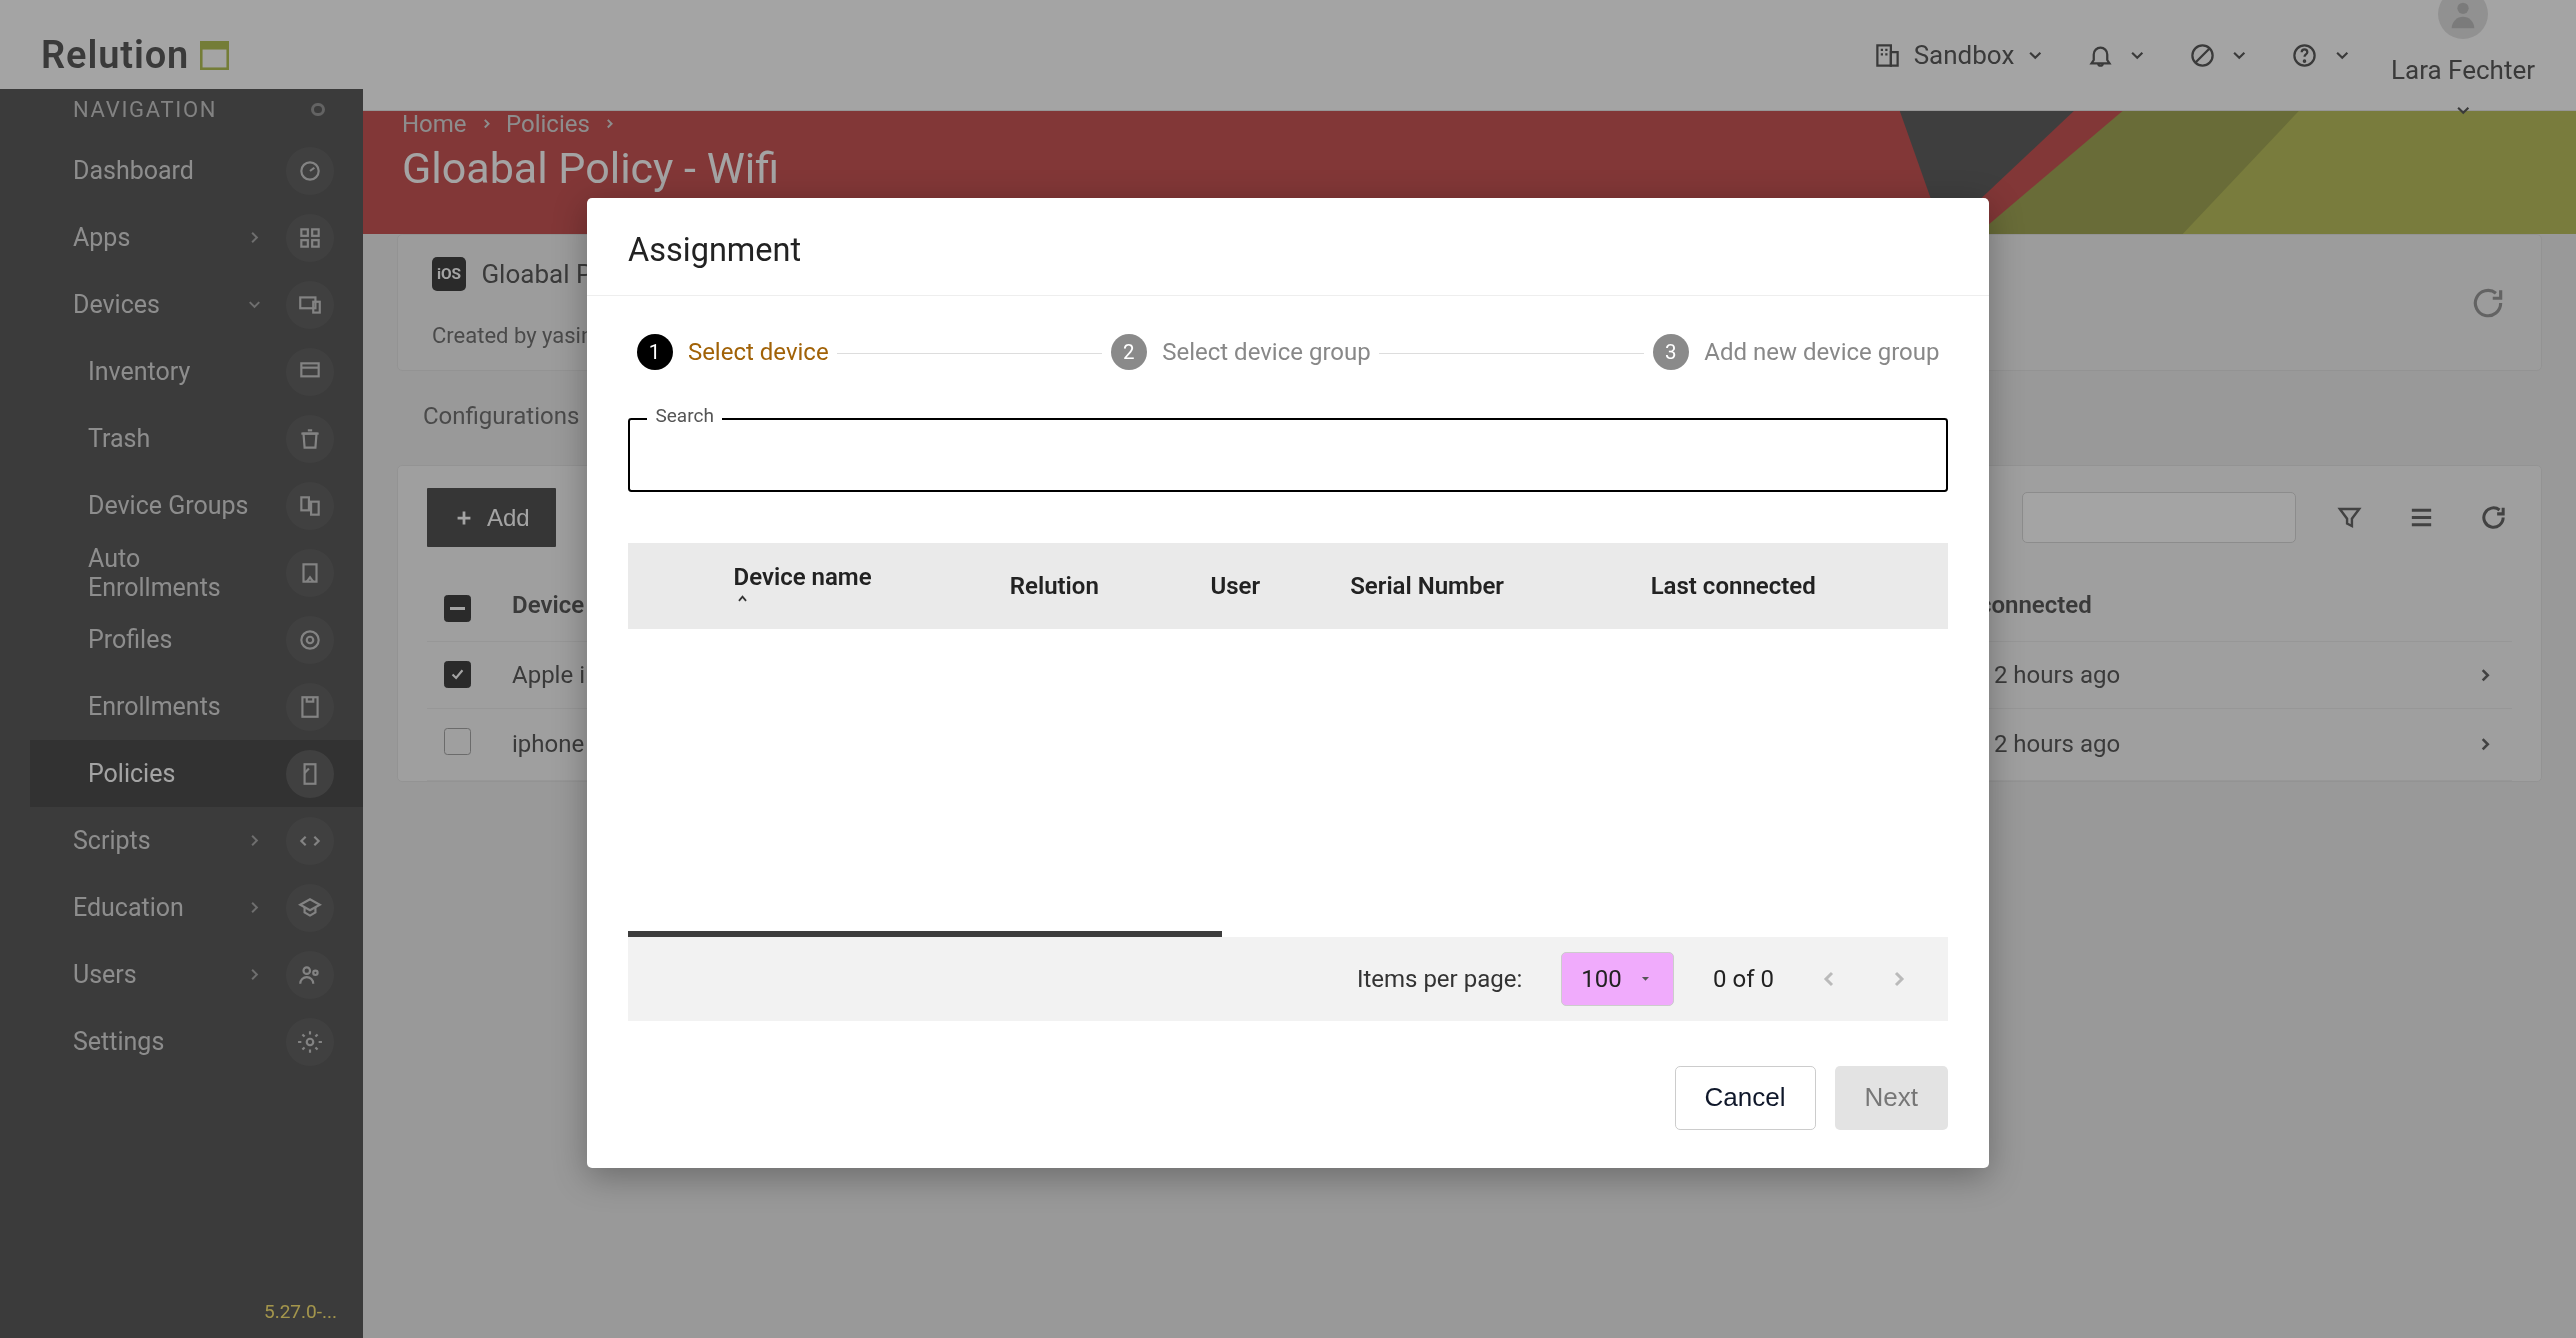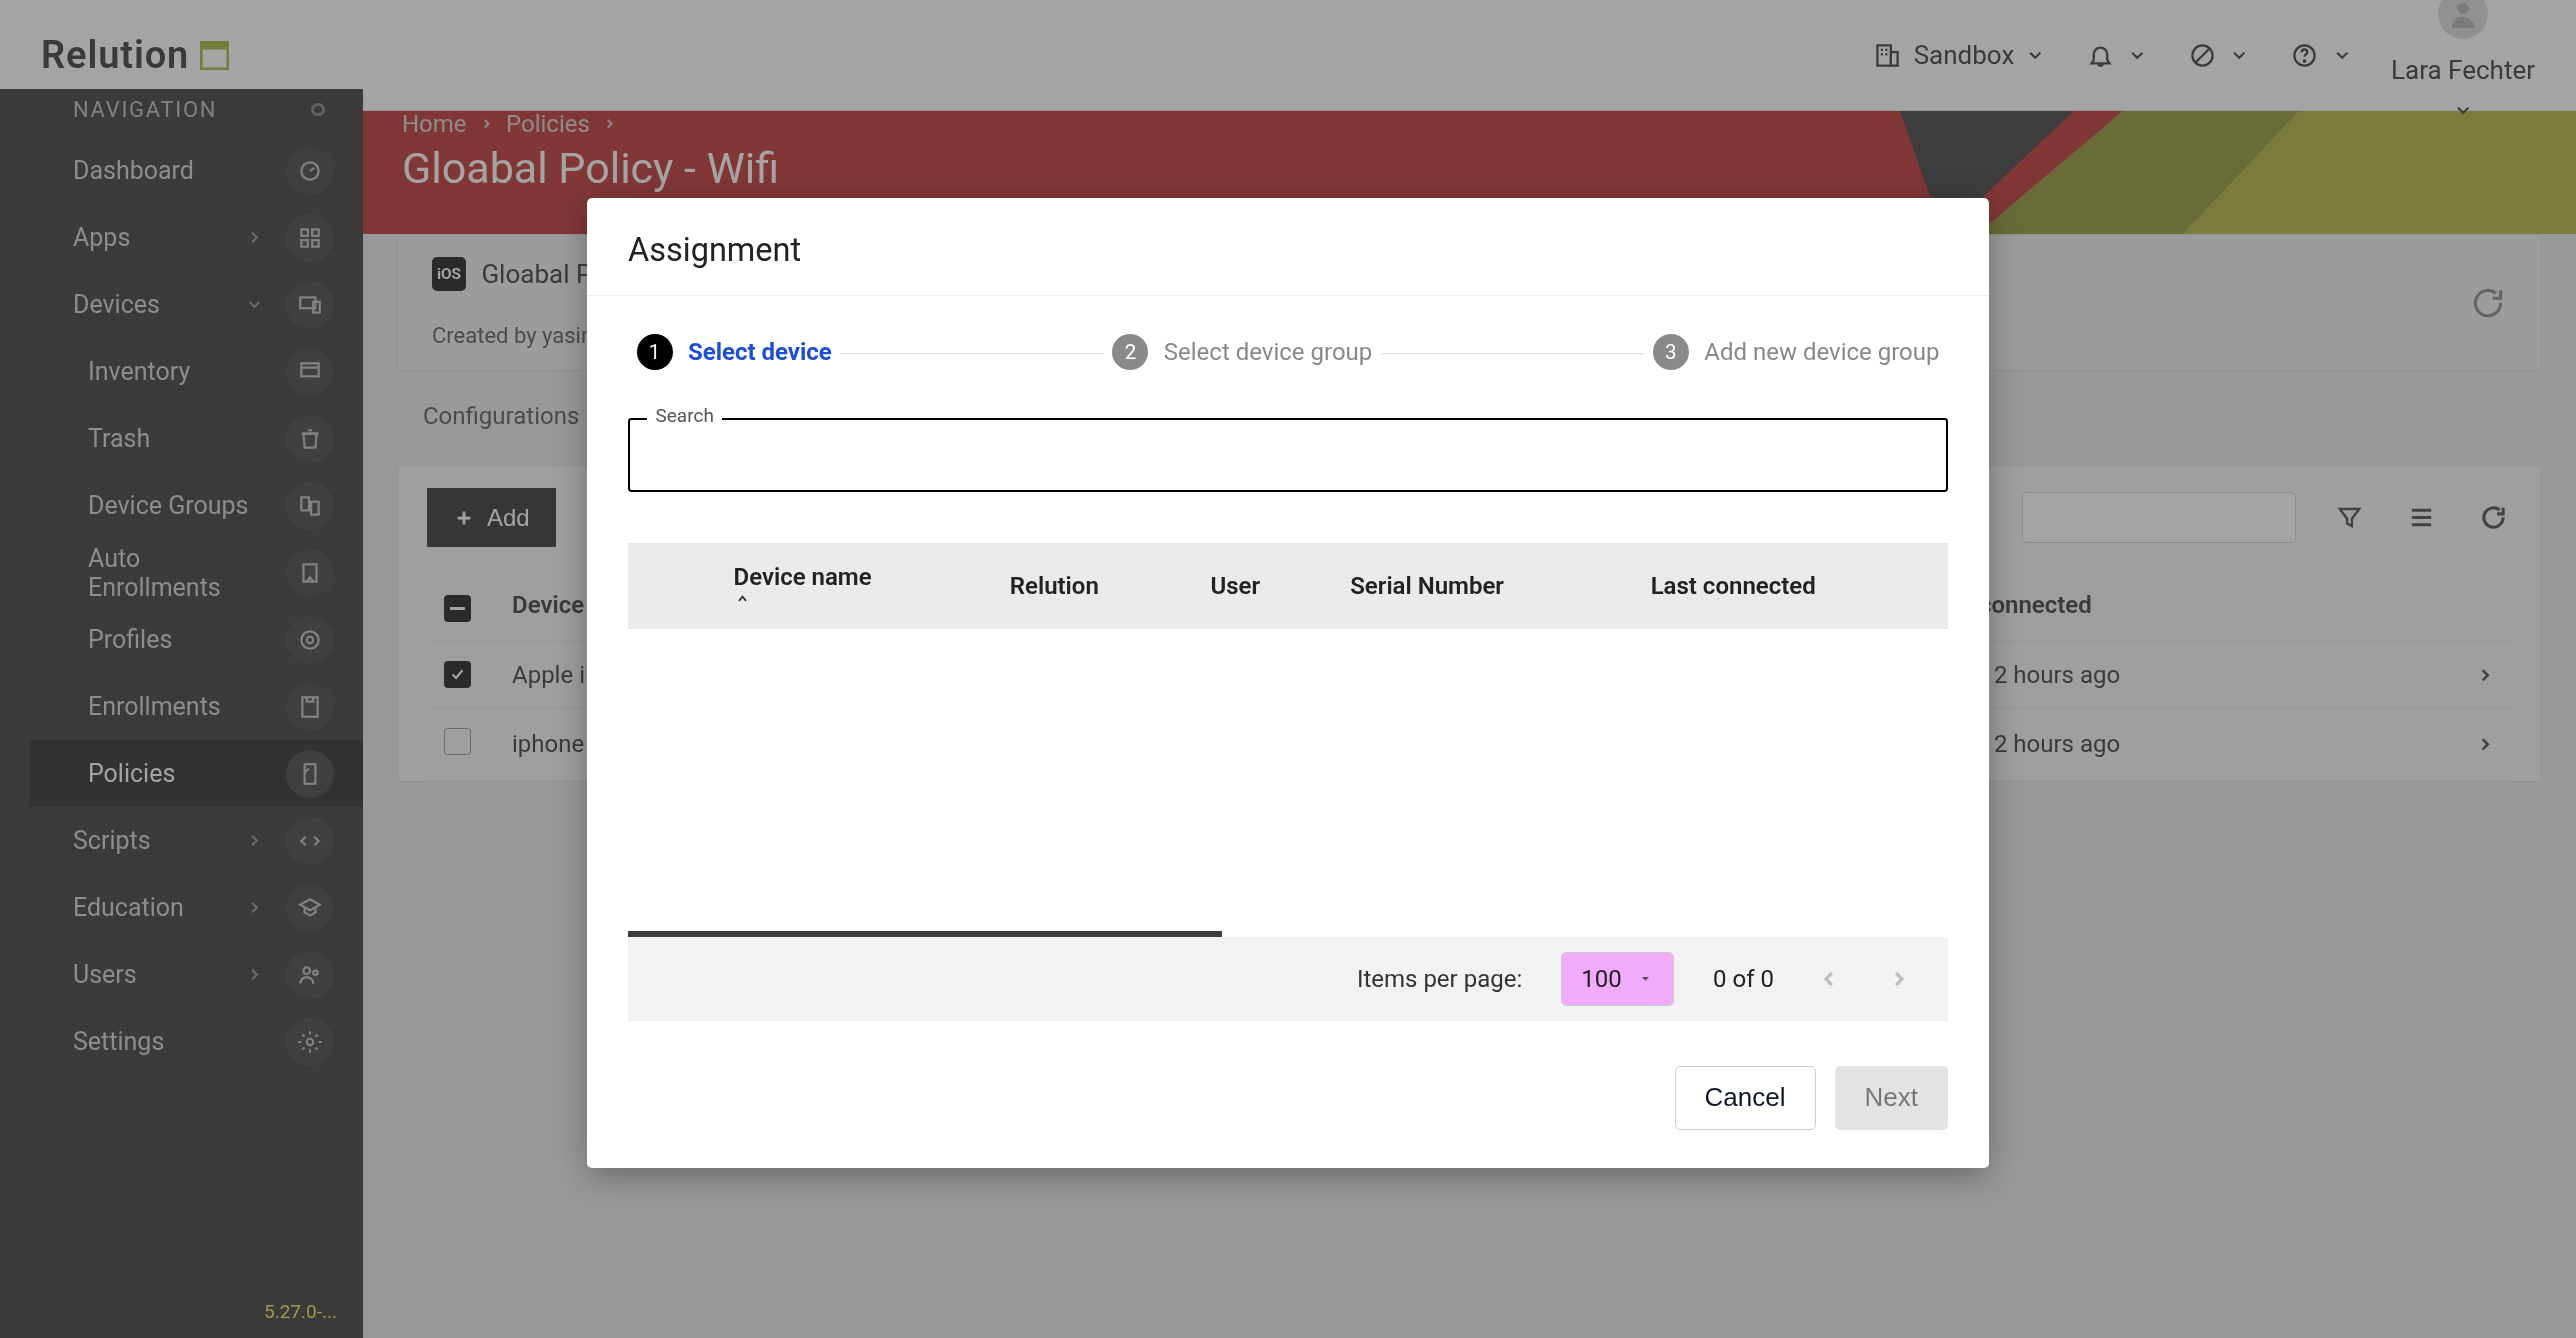--- a/index.html
+++ b/index.html
@@ -140,21 +140,21 @@
   }
   .modal-title{font-size:32.5px;padding:32.5px 41px 26px 41px;border-bottom:0.9px solid #eee;}
   .modal-body{padding:38px 41px 24px 41px;}
   .stepper{display:flex;align-items:center;justify-content:space-between;margin-bottom:48px;position:relative;}
   .stepper::before{content:"";position:absolute;top:19px;left:26px;right:26px;height:1.7px;background:#ddd;z-index:0;}
   .step{display:flex;align-items:center;gap:15.4px;background:#fff;padding:0 8.5px;position:relative;z-index:1;}
   .step-num{width:36px;height:36px;border-radius:50%;display:flex;align-items:center;justify-content:center;font-size:20.5px;color:#fff;}
   .step.cur .step-num{background:#000;}
   .step.idle .step-num{background:#8a8a8a;}
   .step-label{font-size:24px;}
-  .step.cur .step-label{color:#1d4ed8;font-weight:700;}
+  .step.cur .step-label{color:#a16207;font-weight:400;}
   .step.idle .step-label{color:#888;}
 
   .field-wrap{position:relative;}
   .field-label{position:absolute;top:-13.7px;left:19px;background:#fff;padding:0 8.5px;font-size:19px;color:#555;}
   .search-input{width:100%;height:74px;border:2.6px solid #000;border-radius:3.4px;padding:0 24px;font-size:26px;}
 
   .mtable-wrap{margin-top:51px;overflow-x:auto;}
   .mtable{min-width:100%;border-collapse:collapse;font-size:24px;}
   .mtable thead th{background:#eaeaea;padding:20.5px 20.5px;text-align:left;font-weight:600;white-space:nowrap;}
   .sort-arrow{width:17px;height:17px;}

